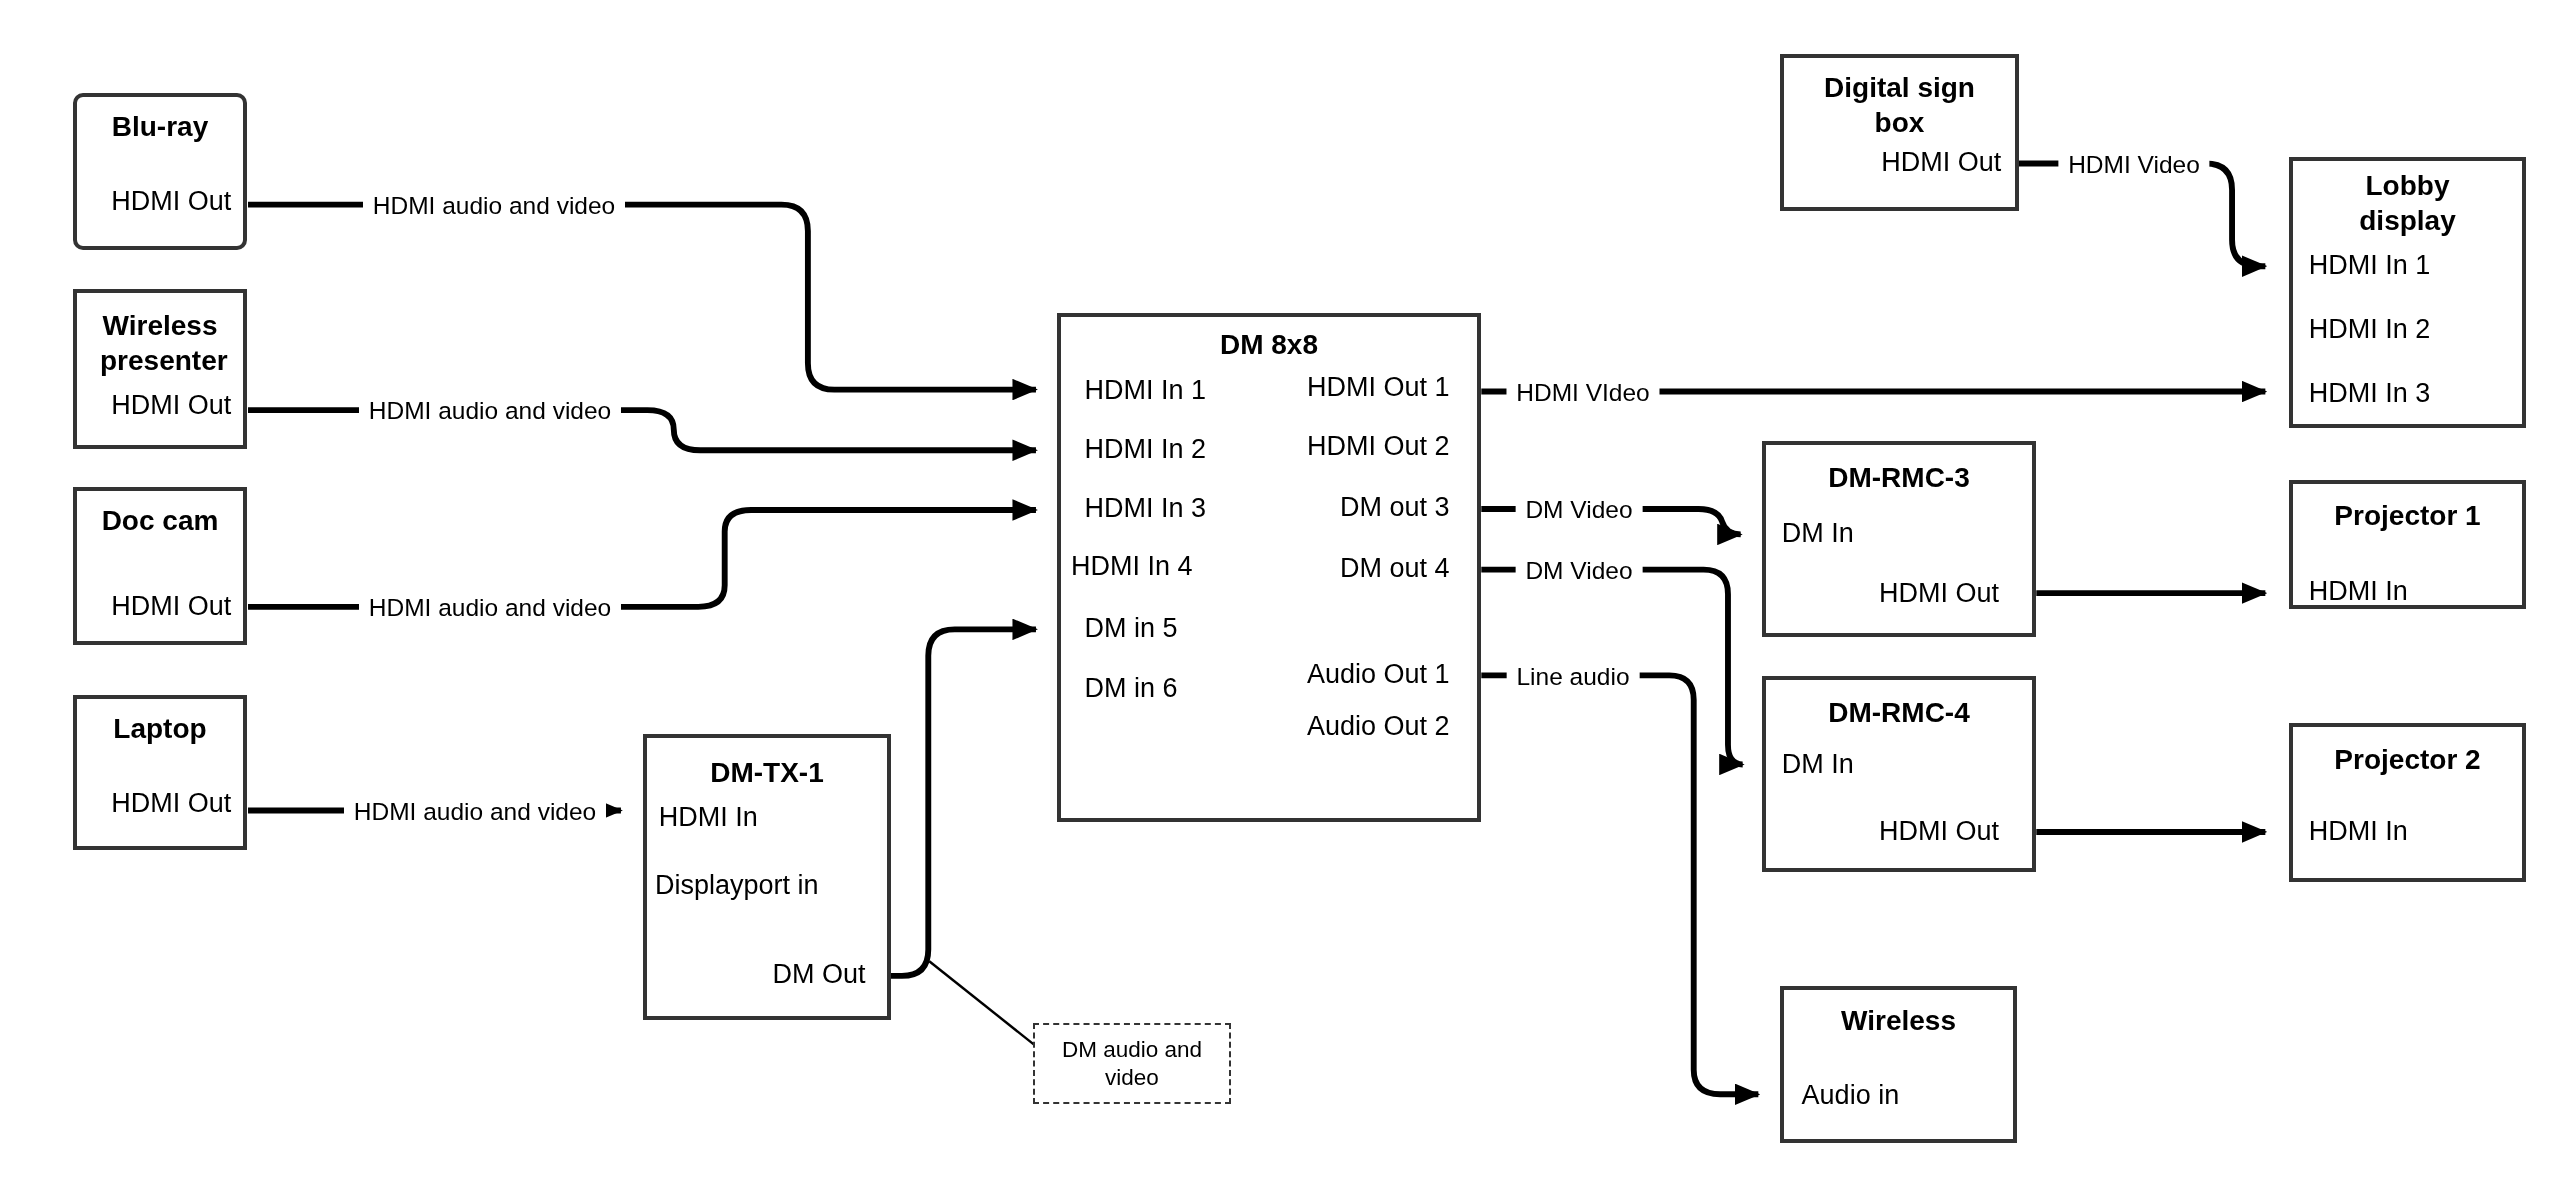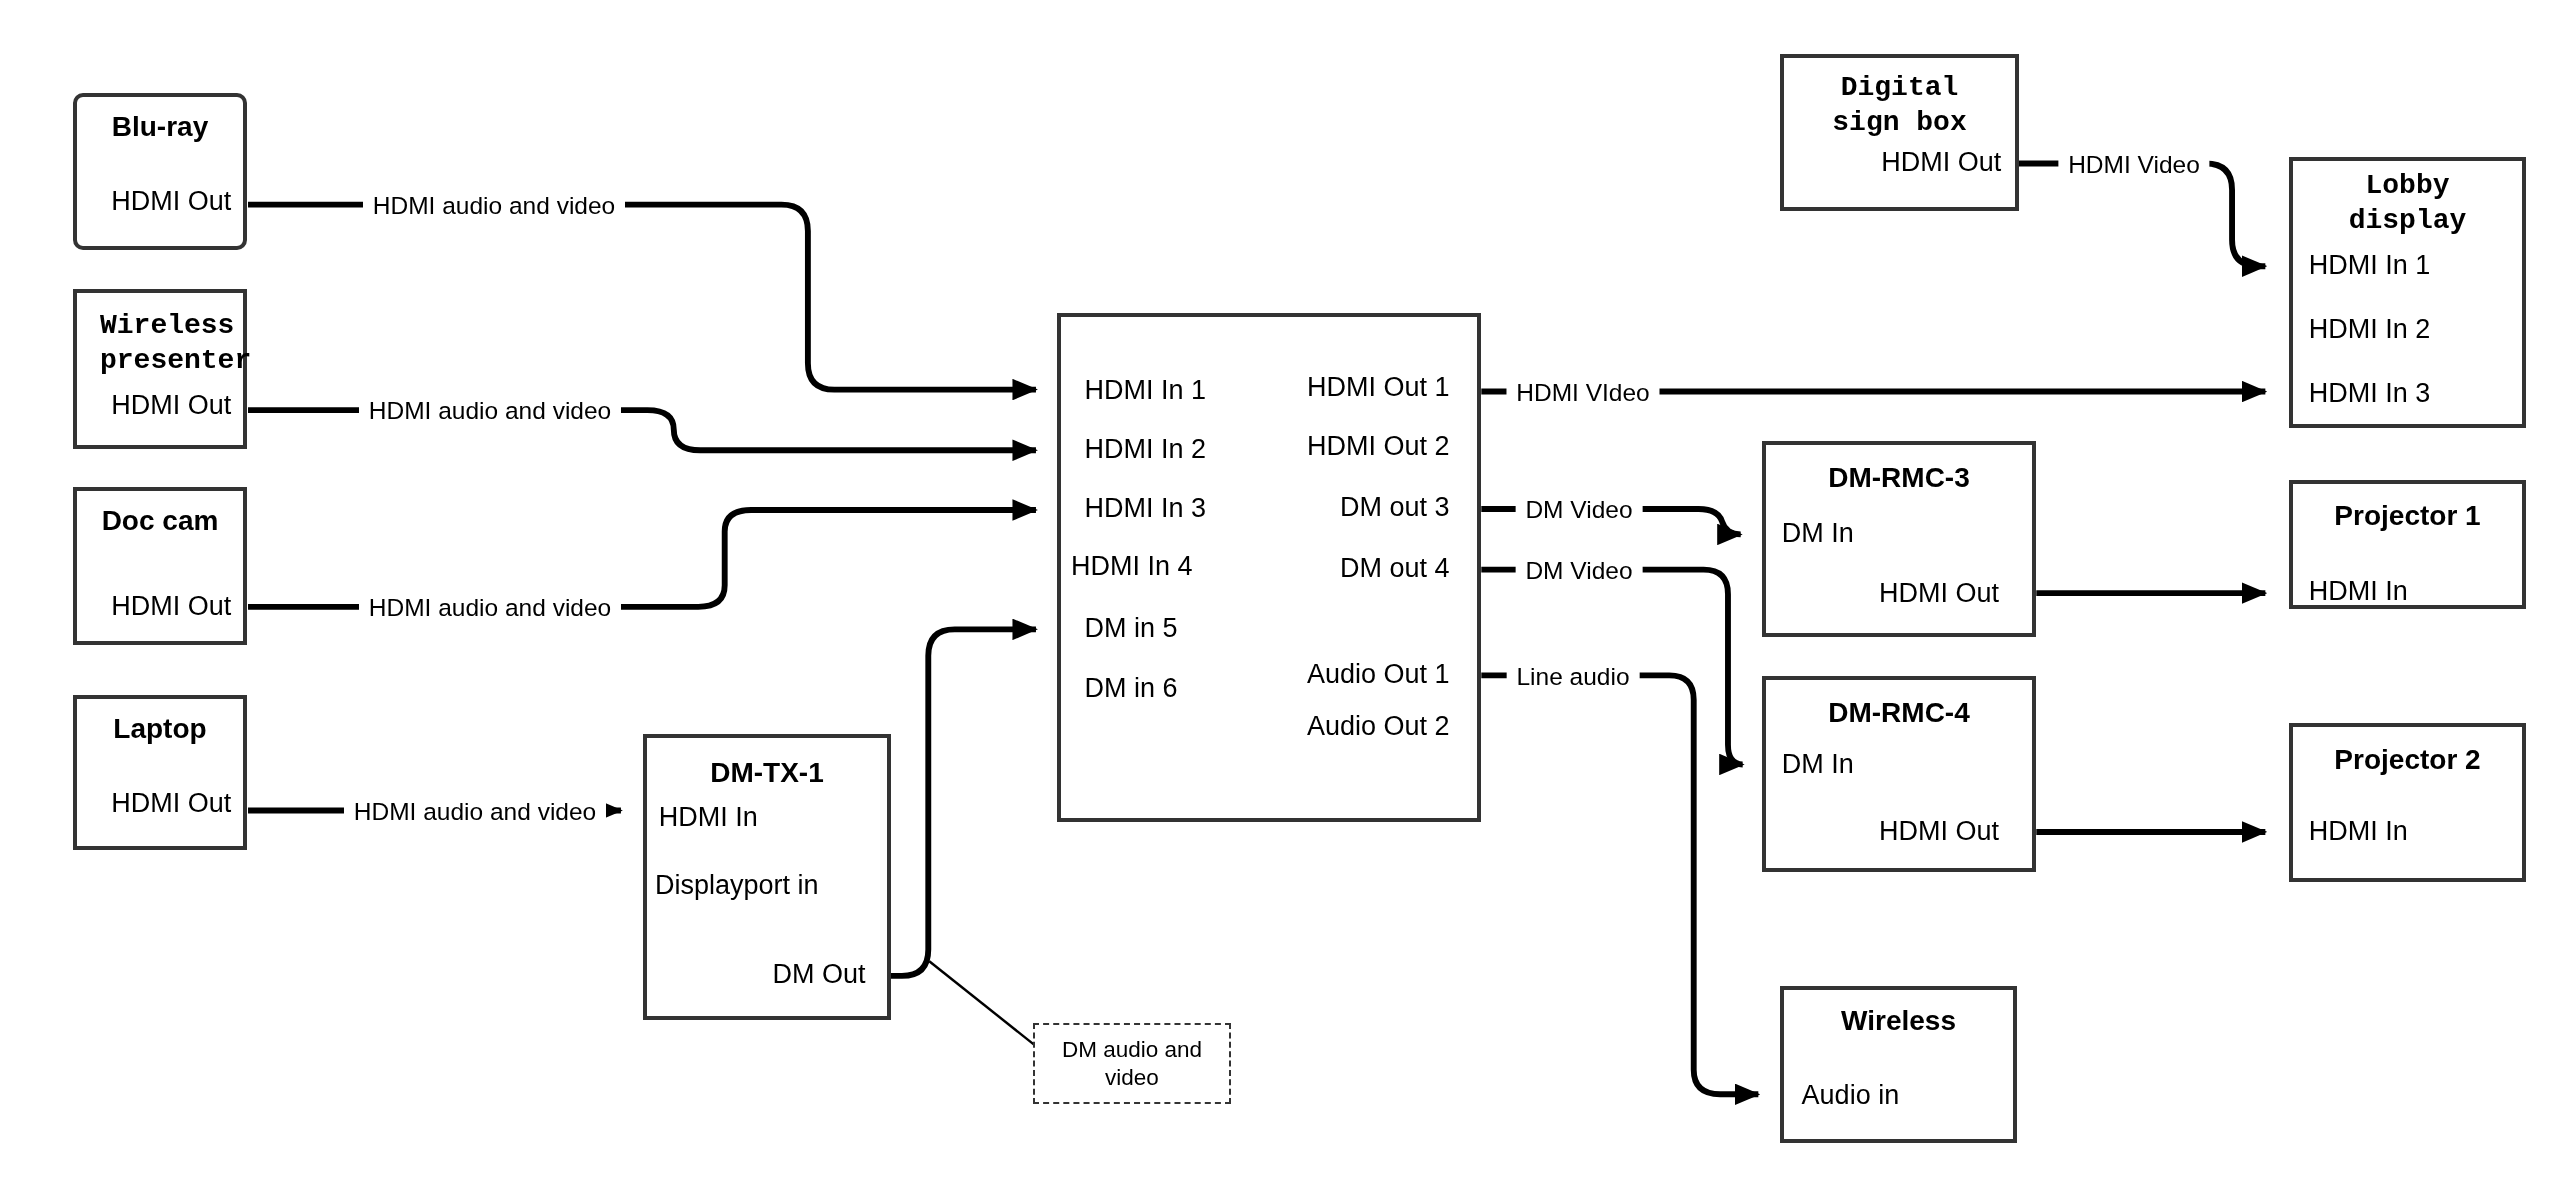--- a/index.html
+++ b/index.html
@@ -8,21 +8,21 @@
     font-family:"Liberation Sans",sans-serif;color:#000;overflow:hidden;
   }
   #wires{position:absolute;left:0;top:0;width:2576px;height:1201px;}
   .node{
     position:absolute;background:#fff;border:4.9px solid #333333;box-sizing:border-box;
   }
   .node .title{
     position:absolute;left:0;right:0;text-align:center;
     font-weight:bold;font-size:28px;line-height:35px;
   }
-  .node .title.wrap{padding:0 23px;font-family:Liberation Mono, monospace;}
+  .node .title.wrap{padding:0 23px;}
   .port{
     position:absolute;font-size:27px;line-height:31px;white-space:nowrap;
   }
   .elabel{
     position:absolute;transform:translate(-50%,-50%);
     background:#ffffff;padding:0 9.8px;font-size:24.5px;line-height:29px;
     white-space:nowrap;z-index:5;
   }
   .callout{
     position:absolute;left:1033px;top:1023px;width:198px;height:81px;
@@ -80,20 +80,21 @@
   </div>
 
   <div class="node" style="left:643px;top:734px;width:248px;height:286px;">
     <div class="title" style="top:16.6px;">DM-TX-1</div>
     <div class="port" style="top:64px;left:11.7px;">HDMI In</div>
     <div class="port" style="top:132px;left:8px;">Displayport in</div>
     <div class="port" style="top:221px;right:21.5px;">DM Out</div>
   </div>
 
   <div class="node" style="left:1057px;top:313px;width:424px;height:509px;">
+    <div class="title" style="top:9.8px;">DM 8x8</div>
     <div class="port" style="top:58px;left:23.5px;">HDMI In 1</div>
     <div class="port" style="top:117px;left:23.5px;">HDMI In 2</div>
     <div class="port" style="top:176px;left:23.5px;">HDMI In 3</div>
     <div class="port" style="top:234px;left:10px;">HDMI In 4</div>
     <div class="port" style="top:296px;left:23.5px;">DM in 5</div>
     <div class="port" style="top:356px;left:23.5px;">DM in 6</div>
     <div class="port" style="top:55px;right:27.4px;">HDMI Out 1</div>
     <div class="port" style="top:114px;right:27.4px;">HDMI Out 2</div>
     <div class="port" style="top:175px;right:27.4px;">DM out 3</div>
     <div class="port" style="top:236px;right:27.4px;">DM out 4</div>

